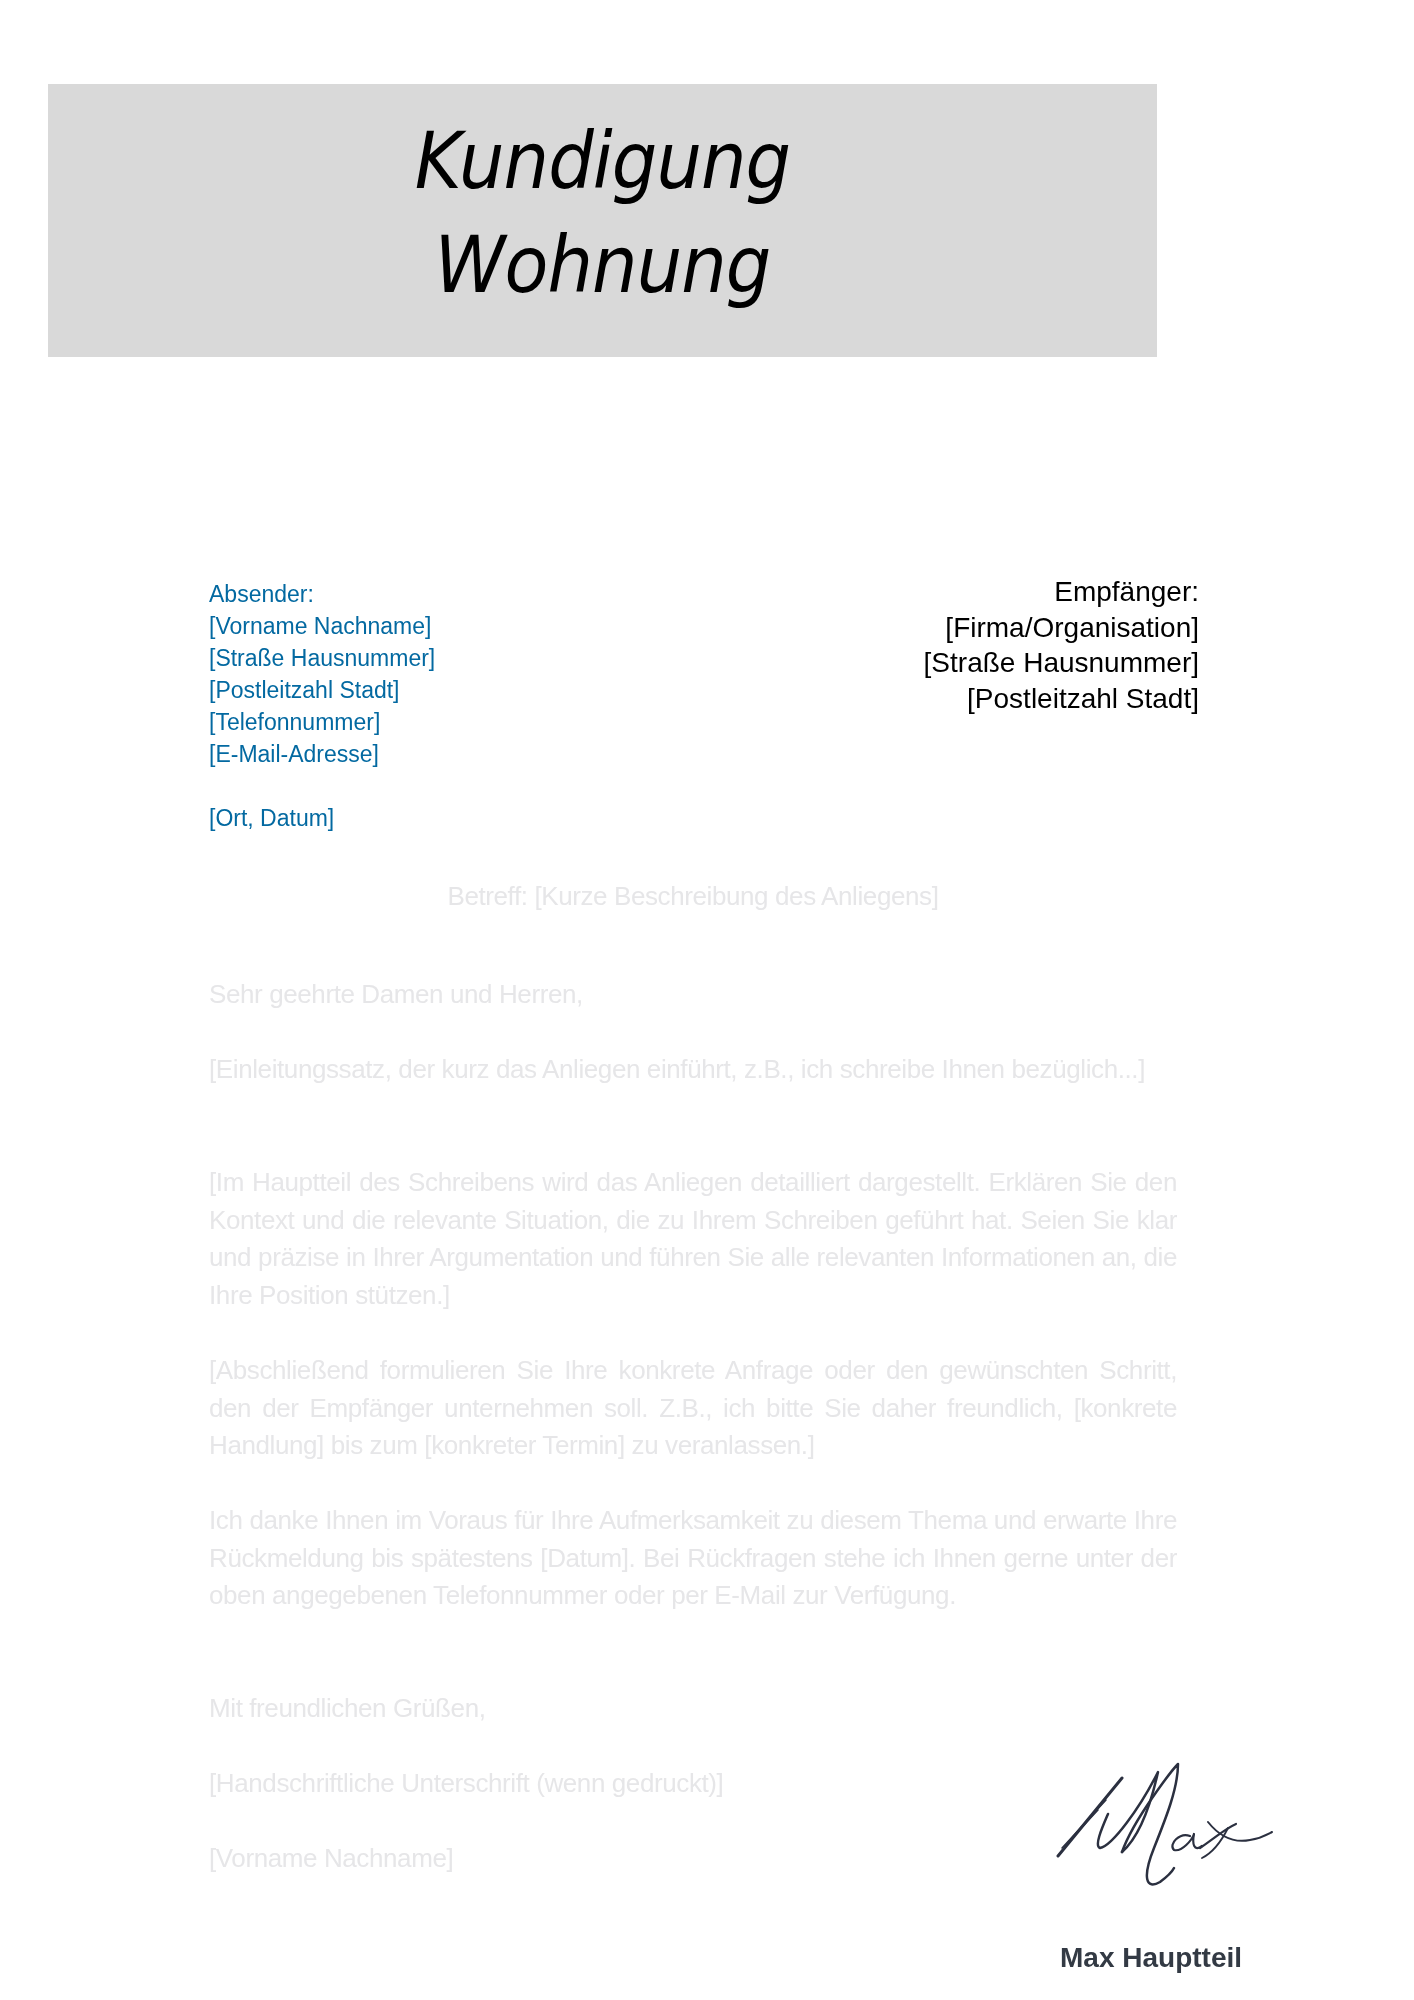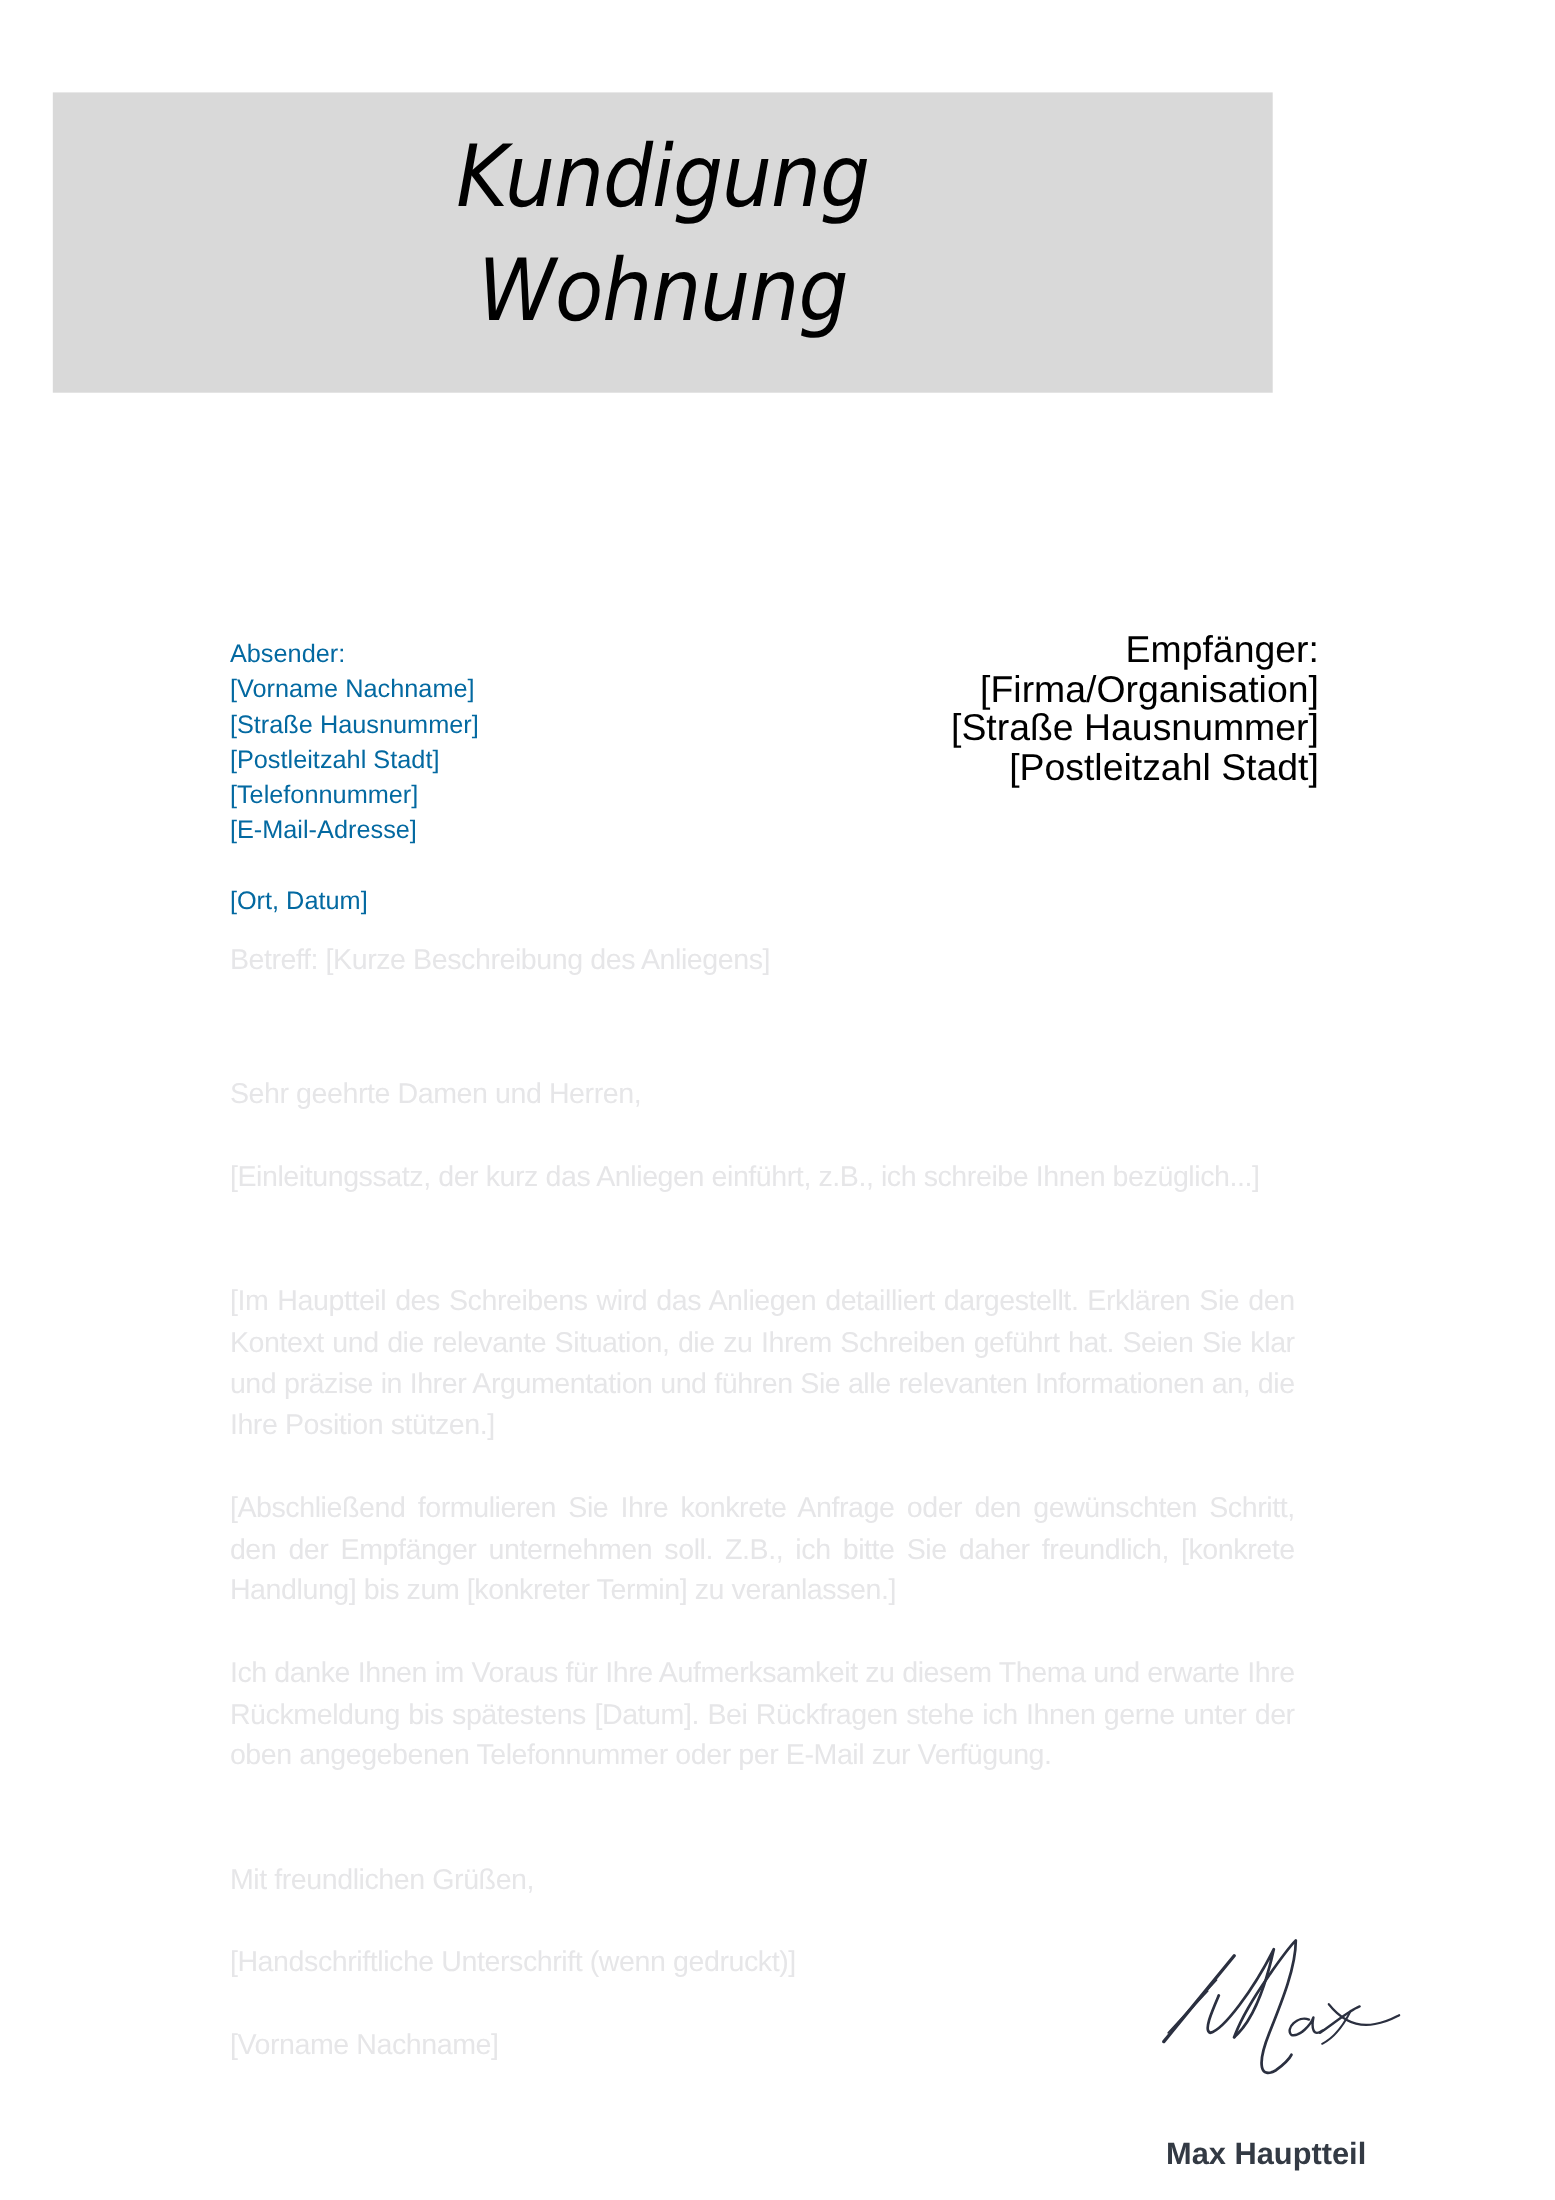--- a/index.html
+++ b/index.html
@@ -23,21 +23,21 @@
 
   .sender {
     position: absolute; left: 209px; top: 578px;
     font-size: 23px; line-height: 32px; color: #0369a1;
   }
   .sender div { white-space: nowrap; }
   .sender .gap { height: 32px; }
 
   .recipient {
     position: absolute; right: 215px; top: 574px; text-align: right;
-    font-size: 34px; line-height: 35.5px; color: #000000;
+    font-size: 28px; line-height: 35.5px; color: #000000;
   }
   .recipient div { white-space: nowrap; }
 
   .body-text {
     position: absolute; left: 209px; width: 968px;
     font-family: "Liberation Sans", sans-serif;
     font-size: 26px; line-height: 37.5px; color: #e6e6e8;
     letter-spacing: -0.4px;
   }
   .justify { text-align: justify; }
@@ -69,21 +69,21 @@
   <div>[Ort, Datum]</div>
 </div>
 
 <div class="recipient">
   <div>Empfänger:</div>
   <div>[Firma/Organisation]</div>
   <div>[Straße Hausnummer]</div>
   <div>[Postleitzahl Stadt]</div>
 </div>
 
-<div class="body-text" style="top:854px;">Betreff: [Kurze Beschreibung des Anliegens]</div>
+<div class="body-text" style="top:878px;text-align:center;">Betreff: [Kurze Beschreibung des Anliegens]</div>
 <div class="body-text" style="top:976px;">Sehr geehrte Damen und Herren,</div>
 <div class="body-text justify" style="top:1051px;">[Einleitungssatz, der kurz das Anliegen einführt, z.B., ich schreibe Ihnen bezüglich...]</div>
 <div class="body-text justify" style="top:1164px;">[Im Hauptteil des Schreibens wird das Anliegen detailliert dargestellt. Erklären Sie den Kontext und die relevante Situation, die zu Ihrem Schreiben geführt hat. Seien Sie klar und präzise in Ihrer Argumentation und führen Sie alle relevanten Informationen an, die Ihre Position stützen.]</div>
 <div class="body-text justify" style="top:1352px;">[Abschließend formulieren Sie Ihre konkrete Anfrage oder den gewünschten Schritt, den der Empfänger unternehmen soll. Z.B., ich bitte Sie daher freundlich, [konkrete Handlung] bis zum [konkreter Termin] zu veranlassen.]</div>
 <div class="body-text justify" style="top:1502px;">Ich danke Ihnen im Voraus für Ihre Aufmerksamkeit zu diesem Thema und erwarte Ihre Rückmeldung bis spätestens [Datum]. Bei Rückfragen stehe ich Ihnen gerne unter der oben angegebenen Telefonnummer oder per E-Mail zur Verfügung.</div>
 <div class="body-text" style="top:1690px;">Mit freundlichen Grüßen,</div>
 <div class="body-text" style="top:1765px;">[Handschriftliche Unterschrift (wenn gedruckt)]</div>
 <div class="body-text" style="top:1840px;">[Vorname Nachname]</div>
 
 <div class="signature">

